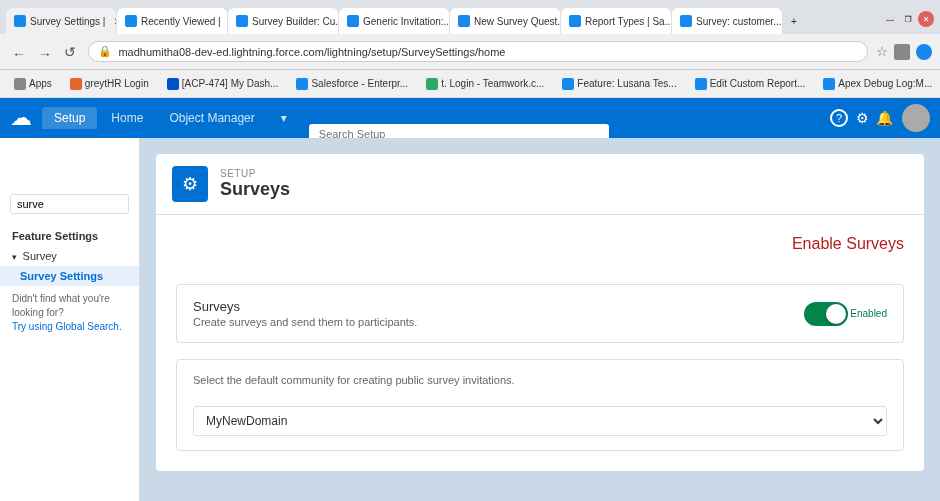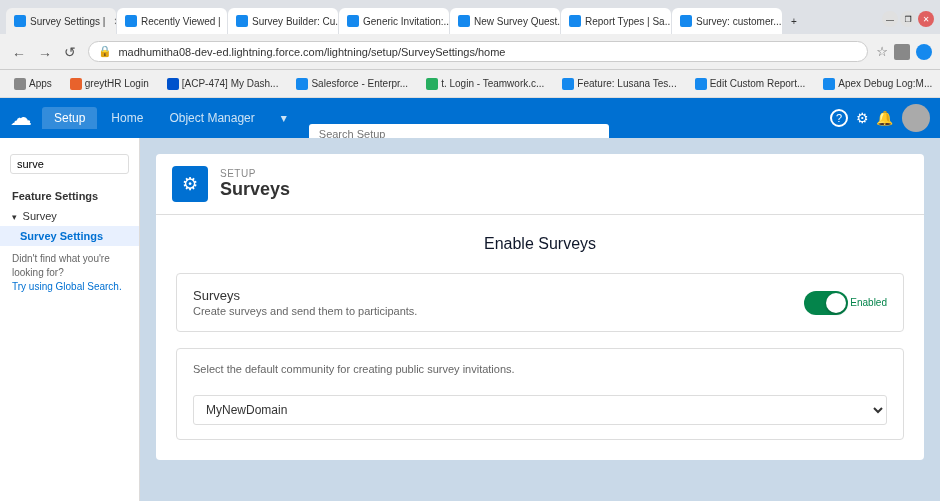--- a/index.html
+++ b/index.html
@@ -39,21 +39,21 @@
     .sf-search { flex: 1; max-width: 300px; margin-top: 32px; }
     .sf-search input { width: 100%; padding: 4px 10px; border-radius: 3px; border: none; font-size: 11px; background: #fff; color: #333; }
     .sf-top-icons { display: flex; gap: 8px; color: white; font-size: 14px; margin-left: auto; align-items: center; }
 
     
     .sf-main { display: flex; flex: 1; overflow: hidden; }
 
     
     .sf-sidebar { width: 140px; background: #fff; border-right: 1px solid #dddbda; padding: 10px 0; overflow-y: auto; flex-shrink: 0; }
     .sidebar-search { padding: 6px 10px; }
-    .sidebar-search input { width: 100%; padding: 3px 6px; border: 1px solid #ddd; border-radius: 3px; font-size: 11px; }
+    .sidebar-search input { width: 100%; padding: 3px 6px; border: 1px solid #ddd; border-radius: 3px; font-size: 11px; margin-top: 40px; }
     .sidebar-section { margin-top: 6px; }
     .sidebar-section-title { font-size: 11px; color: #333; font-weight: 600; padding: 4px 12px; }
     .sidebar-item { font-size: 11px; color: #0070d2; padding: 4px 12px; cursor: pointer; }
     .sidebar-item.active { font-weight: 600; color: #0070d2; background: #e8f0fe; }
     .sidebar-item.parent { color: #333; font-weight: 500; }
     .sidebar-item.indent { padding-left: 20px; }
     .sidebar-not-found { font-size: 10px; color: #666; padding: 6px 12px; line-height: 1.4; }
     .sidebar-not-found a { color: #0070d2; text-decoration: none; }
     .sidebar-arrow { font-size: 9px; margin-right: 3px; }
 
@@ -62,21 +62,21 @@
 
     
     .page-header { background: #fff; border-radius: 4px 4px 0 0; padding: 12px 16px; display: flex; align-items: center; gap: 12px; margin-bottom: 0; border-bottom: 1px solid #ddd; }
     .page-header-icon { width: 36px; height: 36px; background: #0070d2; border-radius: 4px; display: flex; align-items: center; justify-content: center; color: white; font-size: 18px; }
     .page-header-text { }
     .page-header-setup { font-size: 10px; color: #888; text-transform: uppercase; letter-spacing: 0.5px; }
     .page-header-title { font-size: 18px; color: #333; font-weight: 600; }
 
     
     .survey-content { background: #fff; border-radius: 0 0 4px 4px; padding: 20px; }
-    .survey-section-title { font-size: 16px; color: #0f172a; text-align: center; margin-bottom: 20px; font-weight: 400; }
+    .survey-section-title { font-size: 16px; color: #b91c1c; text-align: right; margin-bottom: 31px; font-weight: 400; }
 
     
     .toggle-row { border: 1px solid #ddd; border-radius: 4px; padding: 14px 16px; margin-bottom: 16px; display: flex; align-items: center; }
     .toggle-row-text { flex: 1; }
     .toggle-row-label { font-size: 13px; color: #333; font-weight: 500; }
     .toggle-row-desc { font-size: 11px; color: #666; margin-top: 2px; }
     .toggle-container { display: flex; align-items: center; gap: 2px; }
     .toggle { width: 44px; height: 24px; background: #04844b; border-radius: 12px; position: relative; cursor: pointer; }
     .toggle-knob { width: 20px; height: 20px; background: white; border-radius: 50%; position: absolute; top: 2px; right: 2px; box-shadow: 0 1px 3px rgba(0,0,0,0.3); }
     .toggle-enabled { font-size: 10px; color: #04844b; }

